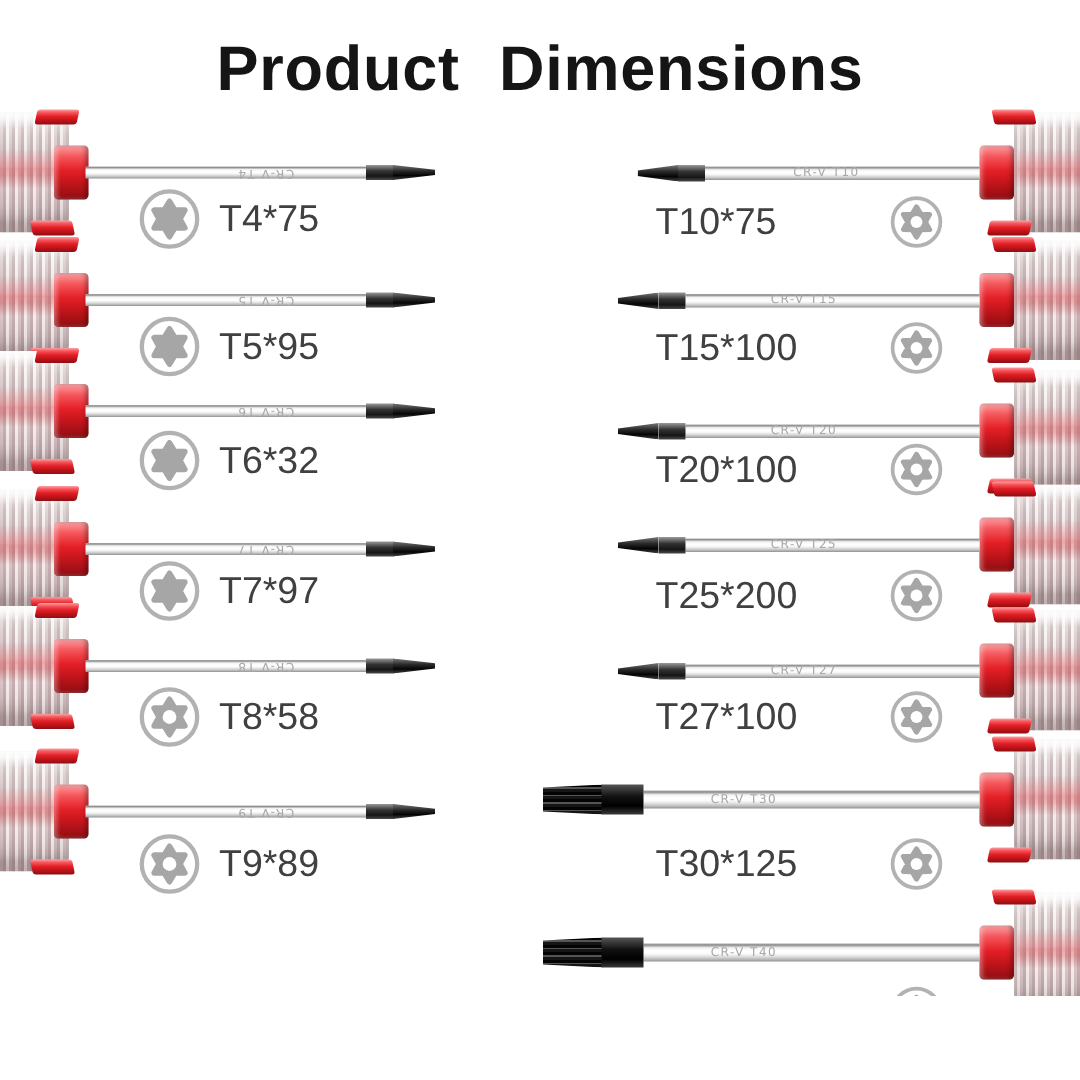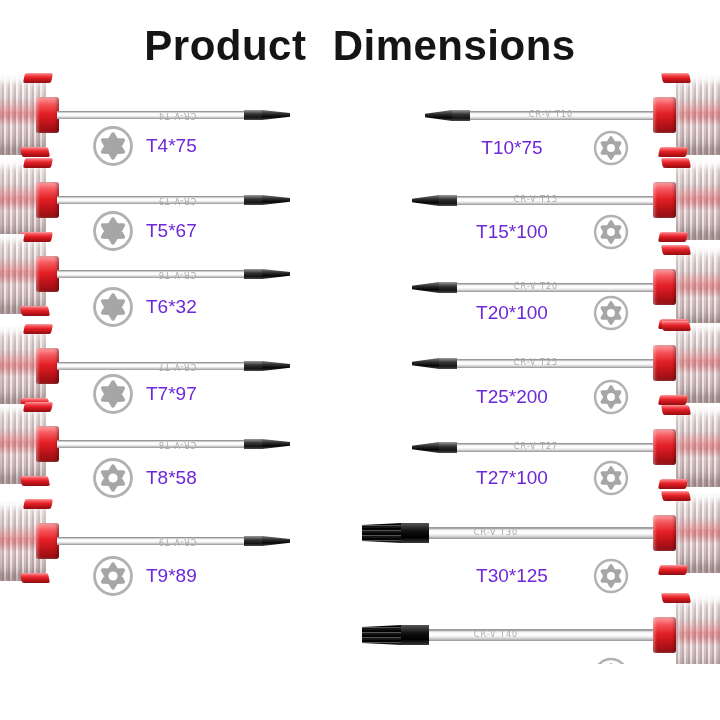--- a/index.html
+++ b/index.html
@@ -30,21 +30,21 @@
   .tcollar{background:linear-gradient(180deg,#9a9a9a 0%,#333 40%,#161616 75%,#4a4a4a 100%);}
   .tip{background:linear-gradient(180deg,#777 0%,#2a2a2a 40%,#050505 70%,#444 100%);}
   .flute{background:repeating-linear-gradient(180deg,#030303 0 2px,#555 2px 3px,#151515 3px 5px);
          clip-path:polygon(0 10%,100% 0,100% 100%,0 90%);}
   .band{background:linear-gradient(180deg,#555 0%,#111 40%,#000 72%,#3a3a3a 100%);}
 
   
   .stext{height:10px;line-height:10px;font-size:8px;color:#a8a8a8;text-align:center;
          letter-spacing:1px;white-space:nowrap;font-family:"DejaVu Sans",sans-serif;}
 
-  .label{font-size:19px;color:#6d28d9;line-height:32px;white-space:nowrap;}
+  .label{font-size:25px;color:#404040;line-height:32px;white-space:nowrap;}
 
   
   .L .hbody {left:-16px;top:calc(var(--y) - 40px);width:62px;height:80px;border-radius:10px;}
   .L .hcollar{left:36px;top:calc(var(--y) - 18px);width:23px;height:36px;}
   .L .htab.t{left:24px;top:calc(var(--y) - 42px);width:28px;height:10px;transform:skewX(-12deg);}
   .L .htab.b{left:21px;top:calc(var(--y) + 32px);width:28px;height:10px;transform:skewX(12deg);}
   .L .shaft {left:57px;top:calc(var(--y) - 4px);width:188px;height:8px;}
   .L .tcollar{left:244px;top:calc(var(--y) - 5px);width:19px;height:10px;}
   .L .tip   {left:262px;top:calc(var(--y) - 5px);width:28px;height:10px;
              clip-path:polygon(0 0,100% 31%,100% 67%,0 100%);}
@@ -56,21 +56,21 @@
   .R .hbody {left:676px;top:calc(var(--y) - 40px);width:60px;height:80px;border-radius:10px;}
   .R .hcollar{left:653px;top:calc(var(--y) - 18px);width:23px;height:36px;}
   .R .htab.t{left:662px;top:calc(var(--y) - 42px);width:28px;height:10px;transform:skewX(12deg);}
   .R .htab.b{left:659px;top:calc(var(--y) + 32px);width:28px;height:10px;transform:skewX(-12deg);}
   .R .shaft {left:calc(var(--tip) + 45px);top:calc(var(--y) - 4px);width:calc(608px - var(--tip));height:9px;}
   .R .tcollar{left:calc(var(--tip) + 27px);top:calc(var(--y) - 5px);width:18px;height:11px;}
   .R .tip   {left:var(--tip);top:calc(var(--y) - 5px);width:27px;height:11px;
              clip-path:polygon(0 34%,100% 0,100% 100%,0 66%);}
   .R .stext {left:var(--tx);top:calc(var(--y) - 5px);width:62px;}
   .R .icon  {left:592px;top:calc(var(--cy) - 19px);width:38px;height:38px;}
-  .R .label {left:437px;top:calc(var(--cy) - 16px);width:150px;text-align:center;}
+  .R .label {left:437px;top:calc(var(--cy) - 16px);width:150px;text-align:left;}
 
   
   .R.big .shaft{left:calc(var(--tip) + 67px);top:calc(var(--y) - 6px);width:calc(586px - var(--tip));height:12px;}
   .big .flute{left:var(--tip);top:calc(var(--y) - 10px);width:40px;height:20px;}
   .big .band {left:calc(var(--tip) + 39px);top:calc(var(--y) - 10px);width:28px;height:20px;}
   .big .stext{top:calc(var(--y) - 6px);height:12px;line-height:12px;}
 </style>
 </head>
 <body>
 
@@ -100,21 +100,21 @@
     <div class="htab b red"></div>
     <div class="hcollar red"></div>
     <div class="shaft"></div>
     <div class="stext">CR-V T5</div>
     <div class="tcollar"></div>
     <div class="tip"></div>
     <svg class="icon" viewBox="-23 -23 46 46">
       <circle r="19.3" fill="#fff" stroke="#b2b2b2" stroke-width="3"></circle>
       <polygon points="0,-12.3 3.6,-6.24 10.65,-6.15 7.2,0 10.65,6.15 3.6,6.24 0,12.3 -3.6,6.24 -10.65,6.15 -7.2,0 -10.65,-6.15 -3.6,-6.24" fill="#a6a6a6" stroke="#a6a6a6" stroke-width="4" stroke-linejoin="round"></polygon>
     </svg>
-    <div class="label">T5*67</div>
+    <div class="label">T5*95</div>
   </div>
 
   <div class="row L" style="--y:274px;--cy:307px">
     <div class="hbody"></div>
     <div class="htab t red"></div>
     <div class="htab b red"></div>
     <div class="hcollar red"></div>
     <div class="shaft"></div>
     <div class="stext">CR-V T6</div>
     <div class="tcollar"></div>

